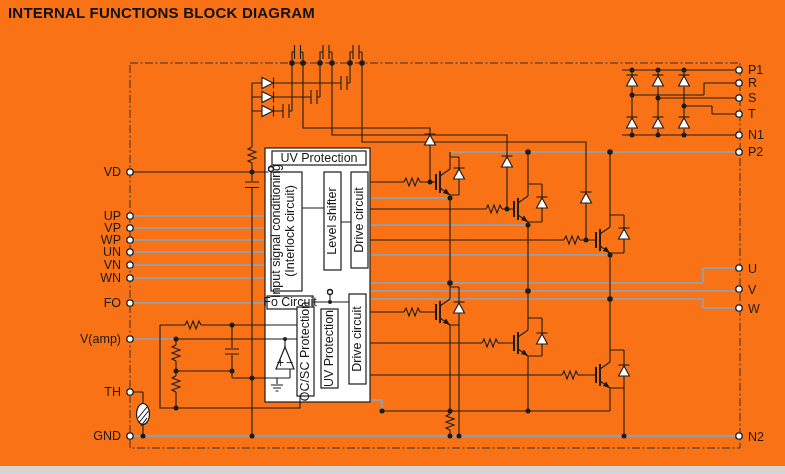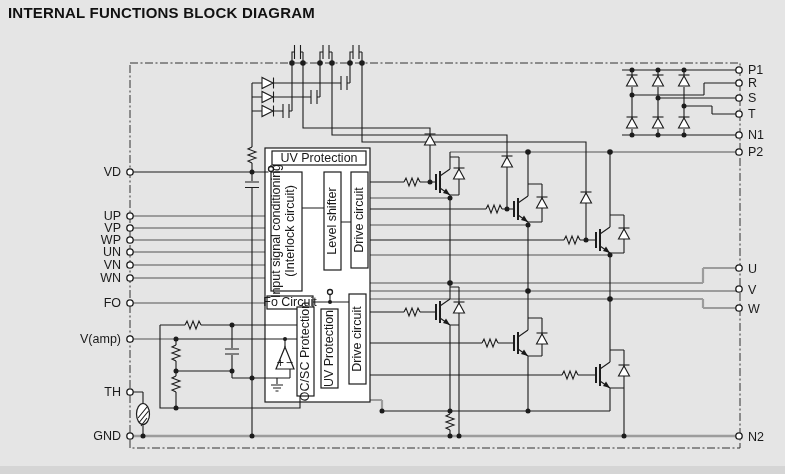--- a/index.html
+++ b/index.html
@@ -1,19 +1,19 @@
 <!DOCTYPE html>
 <html style="--wire-gray: #9c9c9c; --wire-black: #1c1c1c; --box-border: #1c1c1c; --footer: #d5d5d5;"><head>
 <meta charset="utf-8">
 <style>
   :root{
     --wire-gray:#9c9c9c; --wire-black:#1c1c1c; --box-border:#1c1c1c; --footer:#d5d5d5;
   }
   html,body{margin:0;padding:0;background:#fff;}
-  #stage{position:relative;width:785px;height:474px;background:#e5e5e5;overflow:hidden;
+  #stage{position:relative;width:785px;height:474px;background:#f97316;overflow:hidden;
          font-family:"Liberation Sans","DejaVu Sans",sans-serif;text-align:center;}
   #title{position:absolute;left:8px;top:4px;font-size:15px;font-weight:bold;color:#111;
          letter-spacing:.2px;}
   #footer-strip{position:absolute;left:0;top:466px;width:785px;height:8px;background:var(--footer);}
   svg{position:absolute;left:0;top:0;}
   .wb{stroke:var(--wire-black);stroke-width:1.1;fill:none;}
   .wb2{stroke:var(--wire-black);stroke-width:2;fill:none;}
   .wg{stroke:var(--wire-gray);stroke-width:2.2;fill:none;}
   .wgt{stroke:var(--wire-gray);stroke-width:2.6;fill:none;}
   .bx{fill:#fff;stroke:var(--box-border);stroke-width:1.2;}

